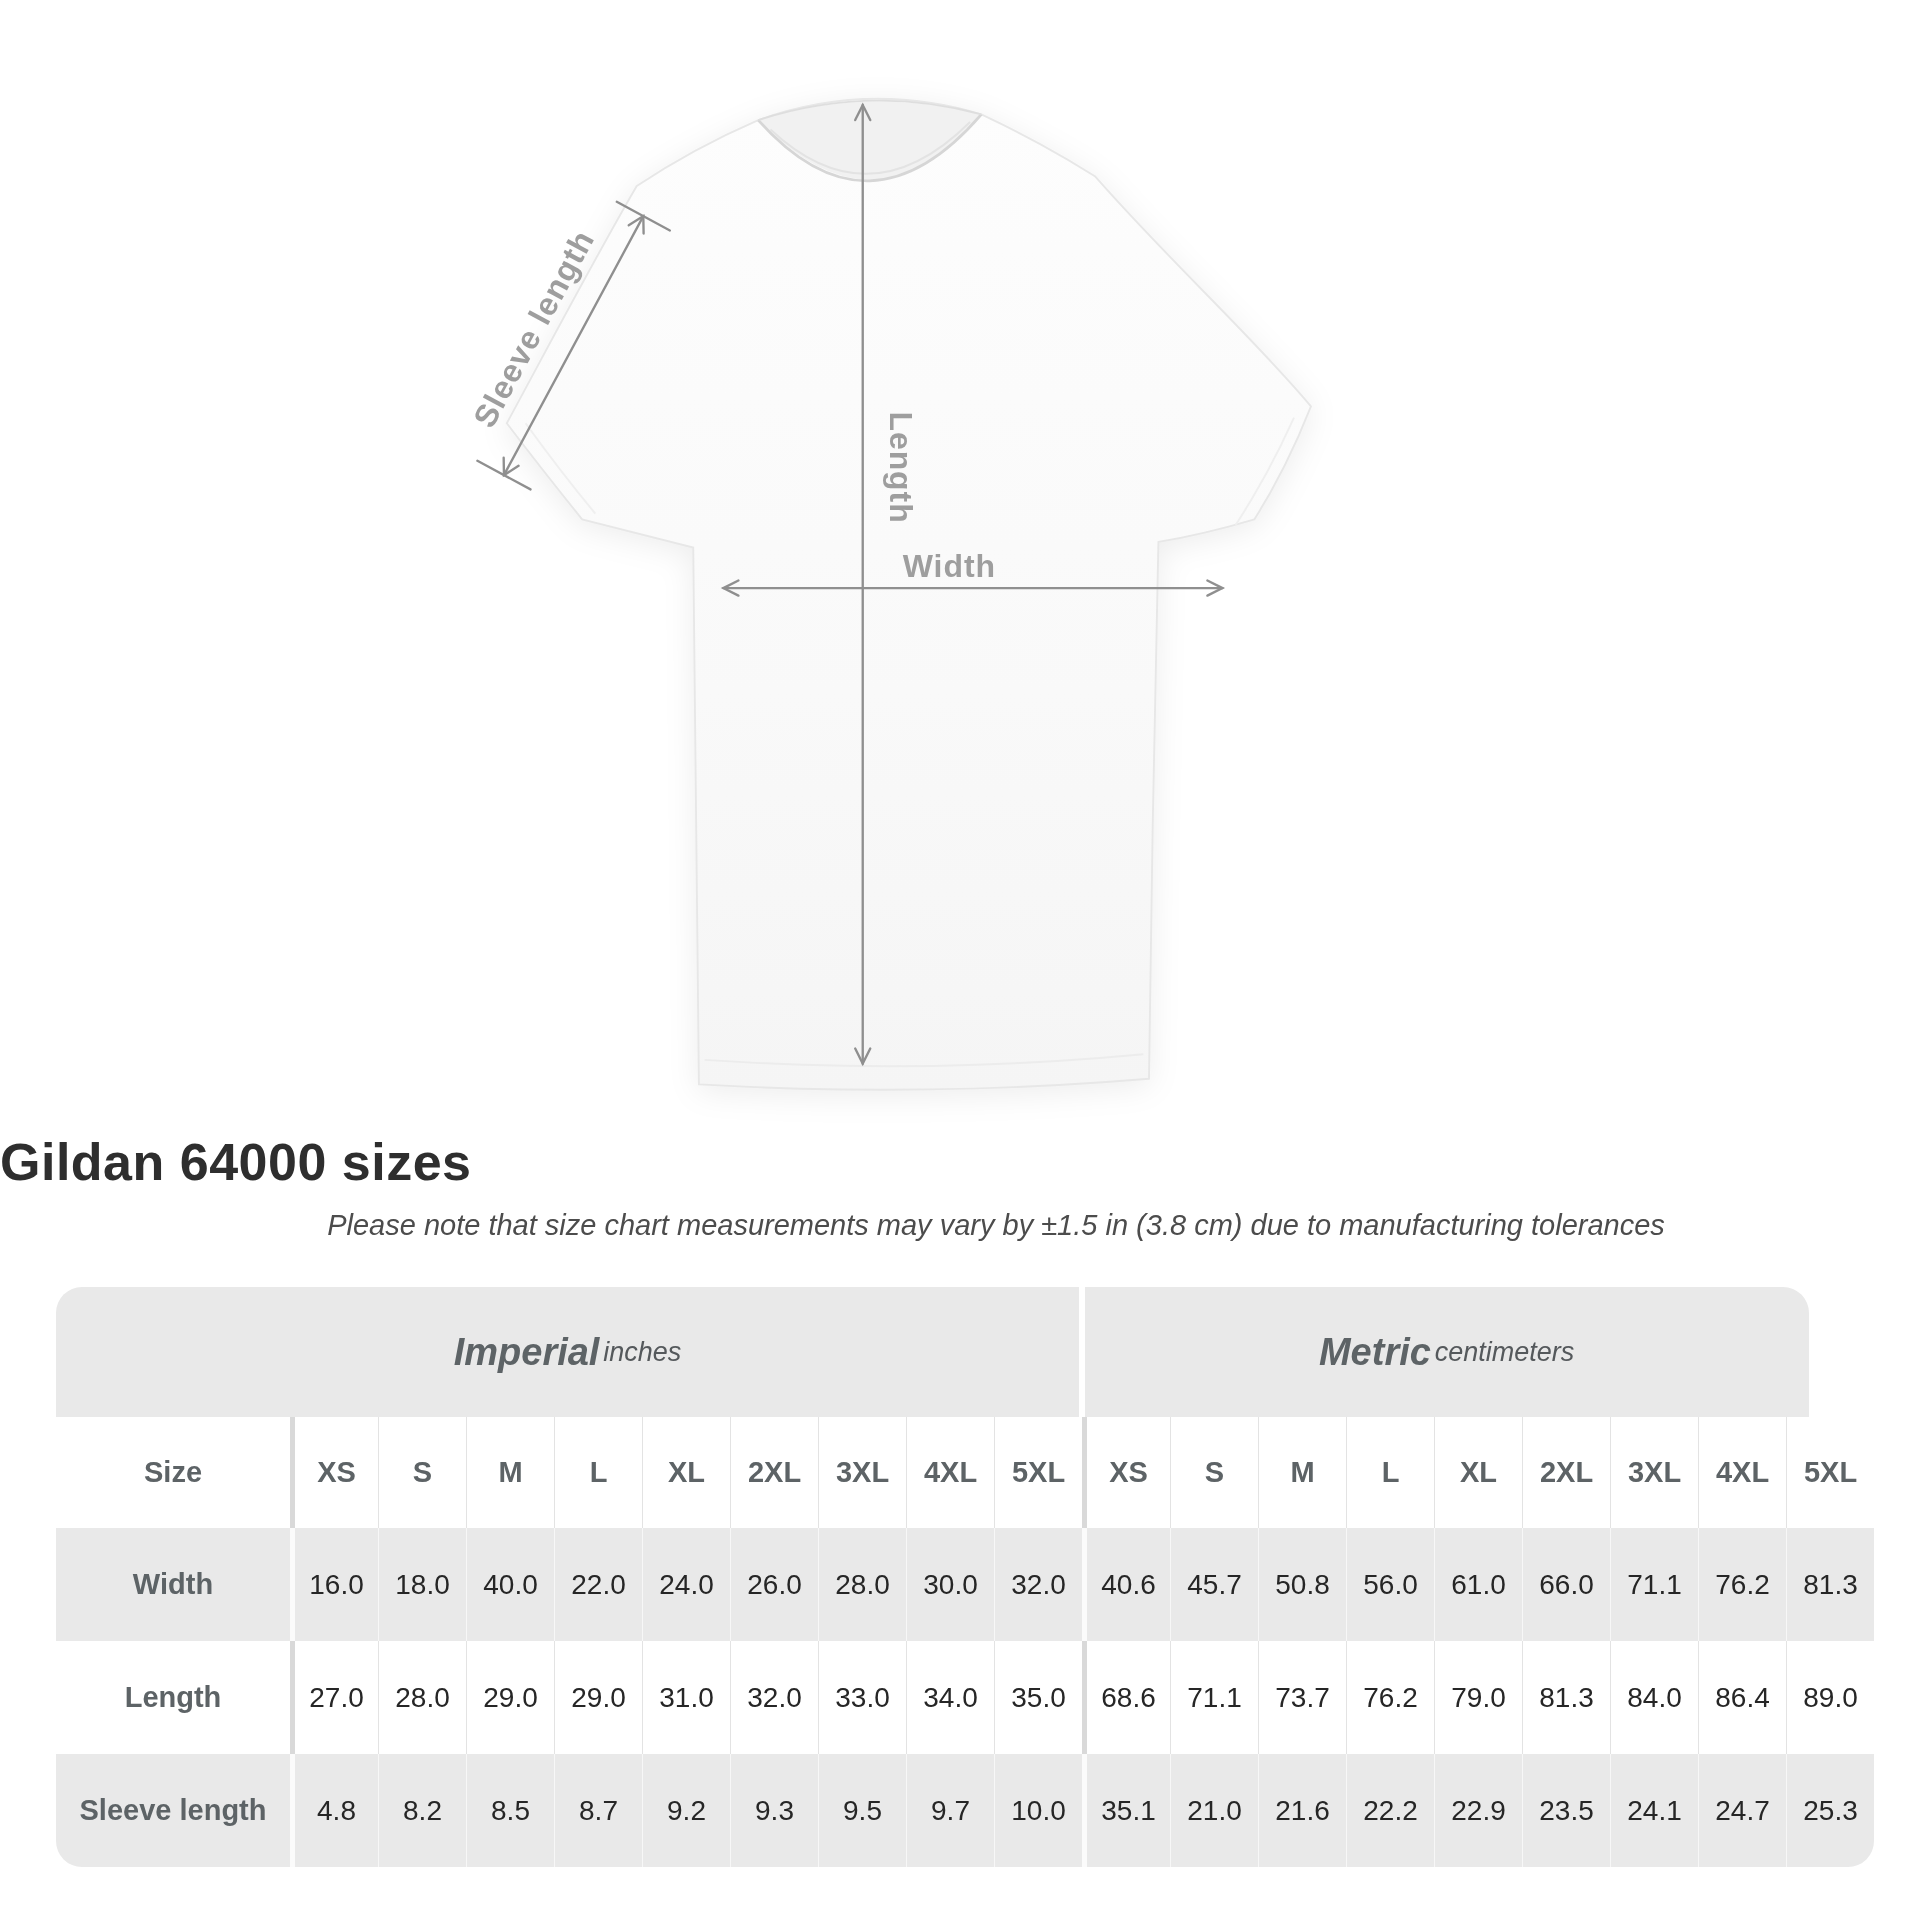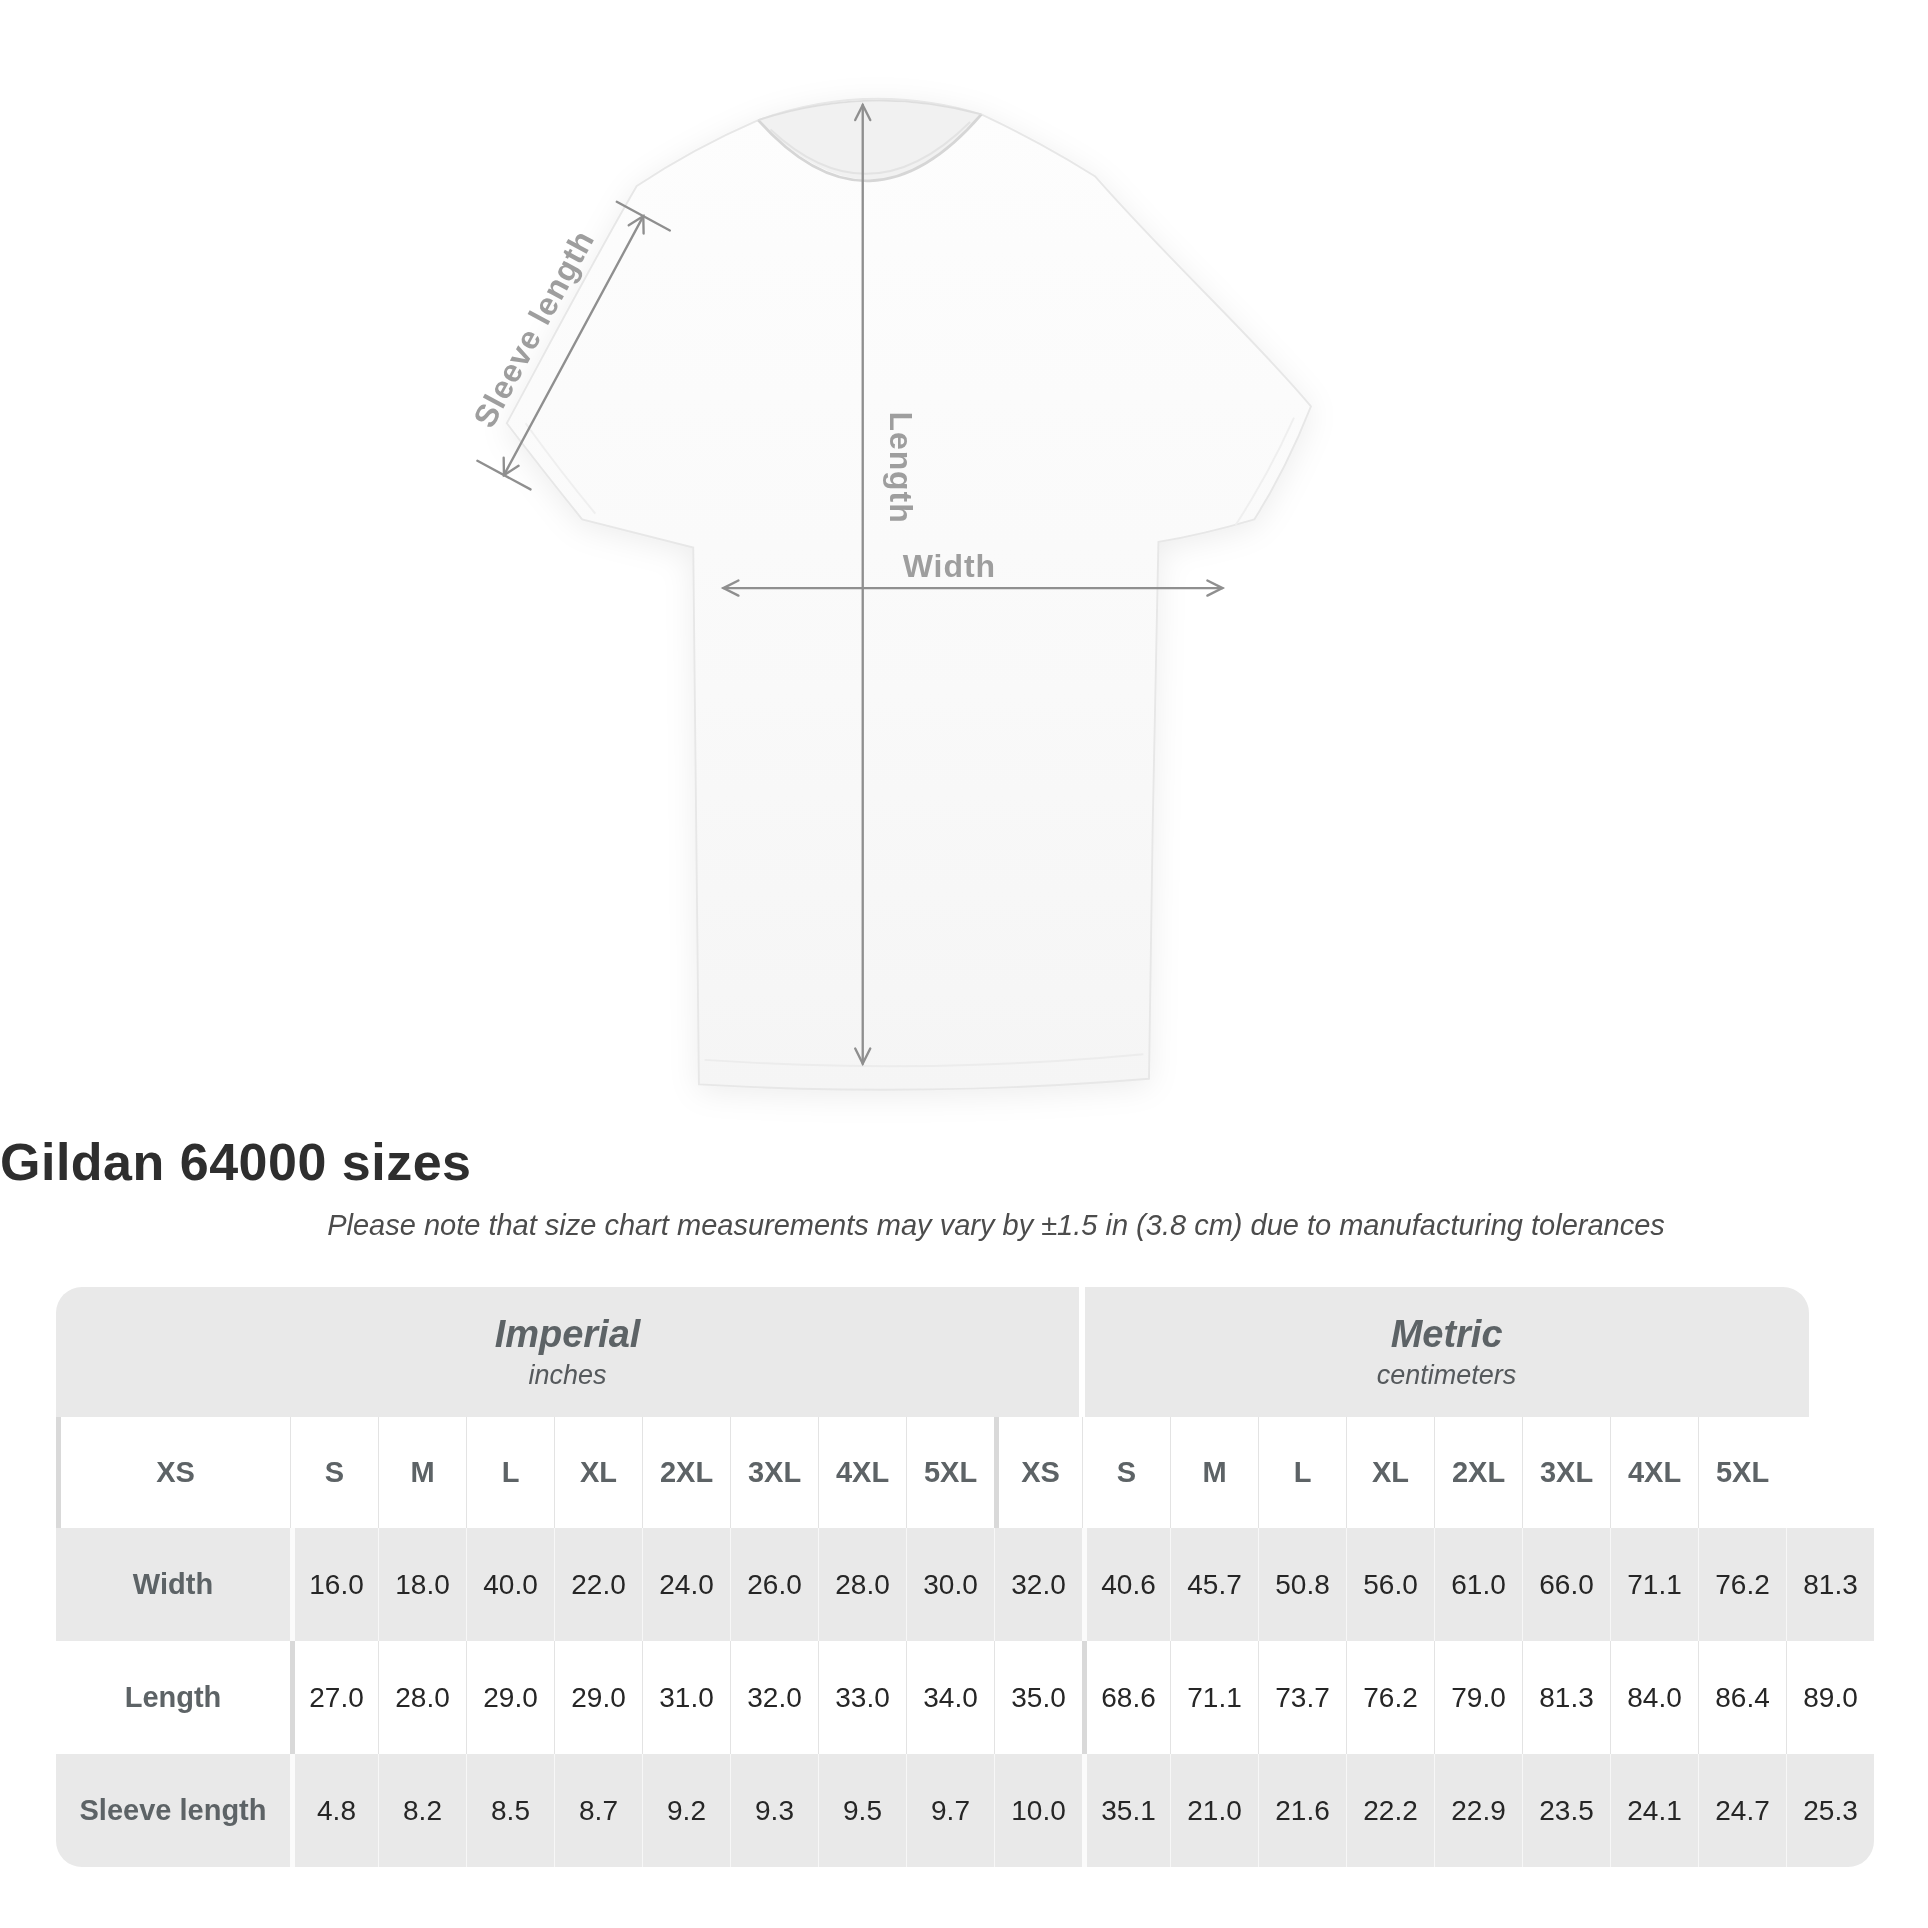--- a/index.html
+++ b/index.html
@@ -19,21 +19,21 @@
   .subtitle{
     position:absolute;left:0;top:1209px;width:1928px;text-align:center;
     font-size:29px;font-style:italic;color:#4c4c4c;padding-left:32px;
   }
 
   
   .sizechart{position:absolute;left:56px;top:1287px;width:1818px}
 
   .band{display:flex;gap:5.6px;height:130px}
   .band-block{
-    background:#e9e9e9;display:flex;flex-direction:column;align-items:center;
+    background:#e9e9e9;display:flex;align-items:center;
     justify-content:center;gap:3.8px;
   }
   .band-left{width:1023px;border-radius:26px 0 0 0}
   .band-right{width:724px;border-radius:0 26px 0 0}
   .band-title{font-size:38px;font-weight:bold;font-style:italic;color:#5d6366}
   .band-sub{font-size:27px;font-style:italic;color:#55595c}
 
   .trow{display:grid;grid-template-columns:234px repeat(18,1fr)}
   .trow.white{--sep:#e3e3e3;--sepk:#d9d9d9;background:#ffffff}
   .trow.gray {--sep:rgba(255,255,255,.65);--sepk:#fbfbfb;background:#e9e9e9}
@@ -119,20 +119,21 @@
       <div class="band-title">Imperial</div>
       <div class="band-sub">inches</div>
     </div>
     <div class="band-block band-right">
       <div class="band-title">Metric</div>
       <div class="band-sub">centimeters</div>
     </div>
   </div>
 
   <div class="trow header white">
+    <div class="c sizehead">Size</div>
     <div class="c sizehead thick">XS</div>
     <div class="c sizehead">S</div>
     <div class="c sizehead">M</div>
     <div class="c sizehead">L</div>
     <div class="c sizehead">XL</div>
     <div class="c sizehead">2XL</div>
     <div class="c sizehead">3XL</div>
     <div class="c sizehead">4XL</div>
     <div class="c sizehead">5XL</div>
     <div class="c sizehead thick">XS</div>

